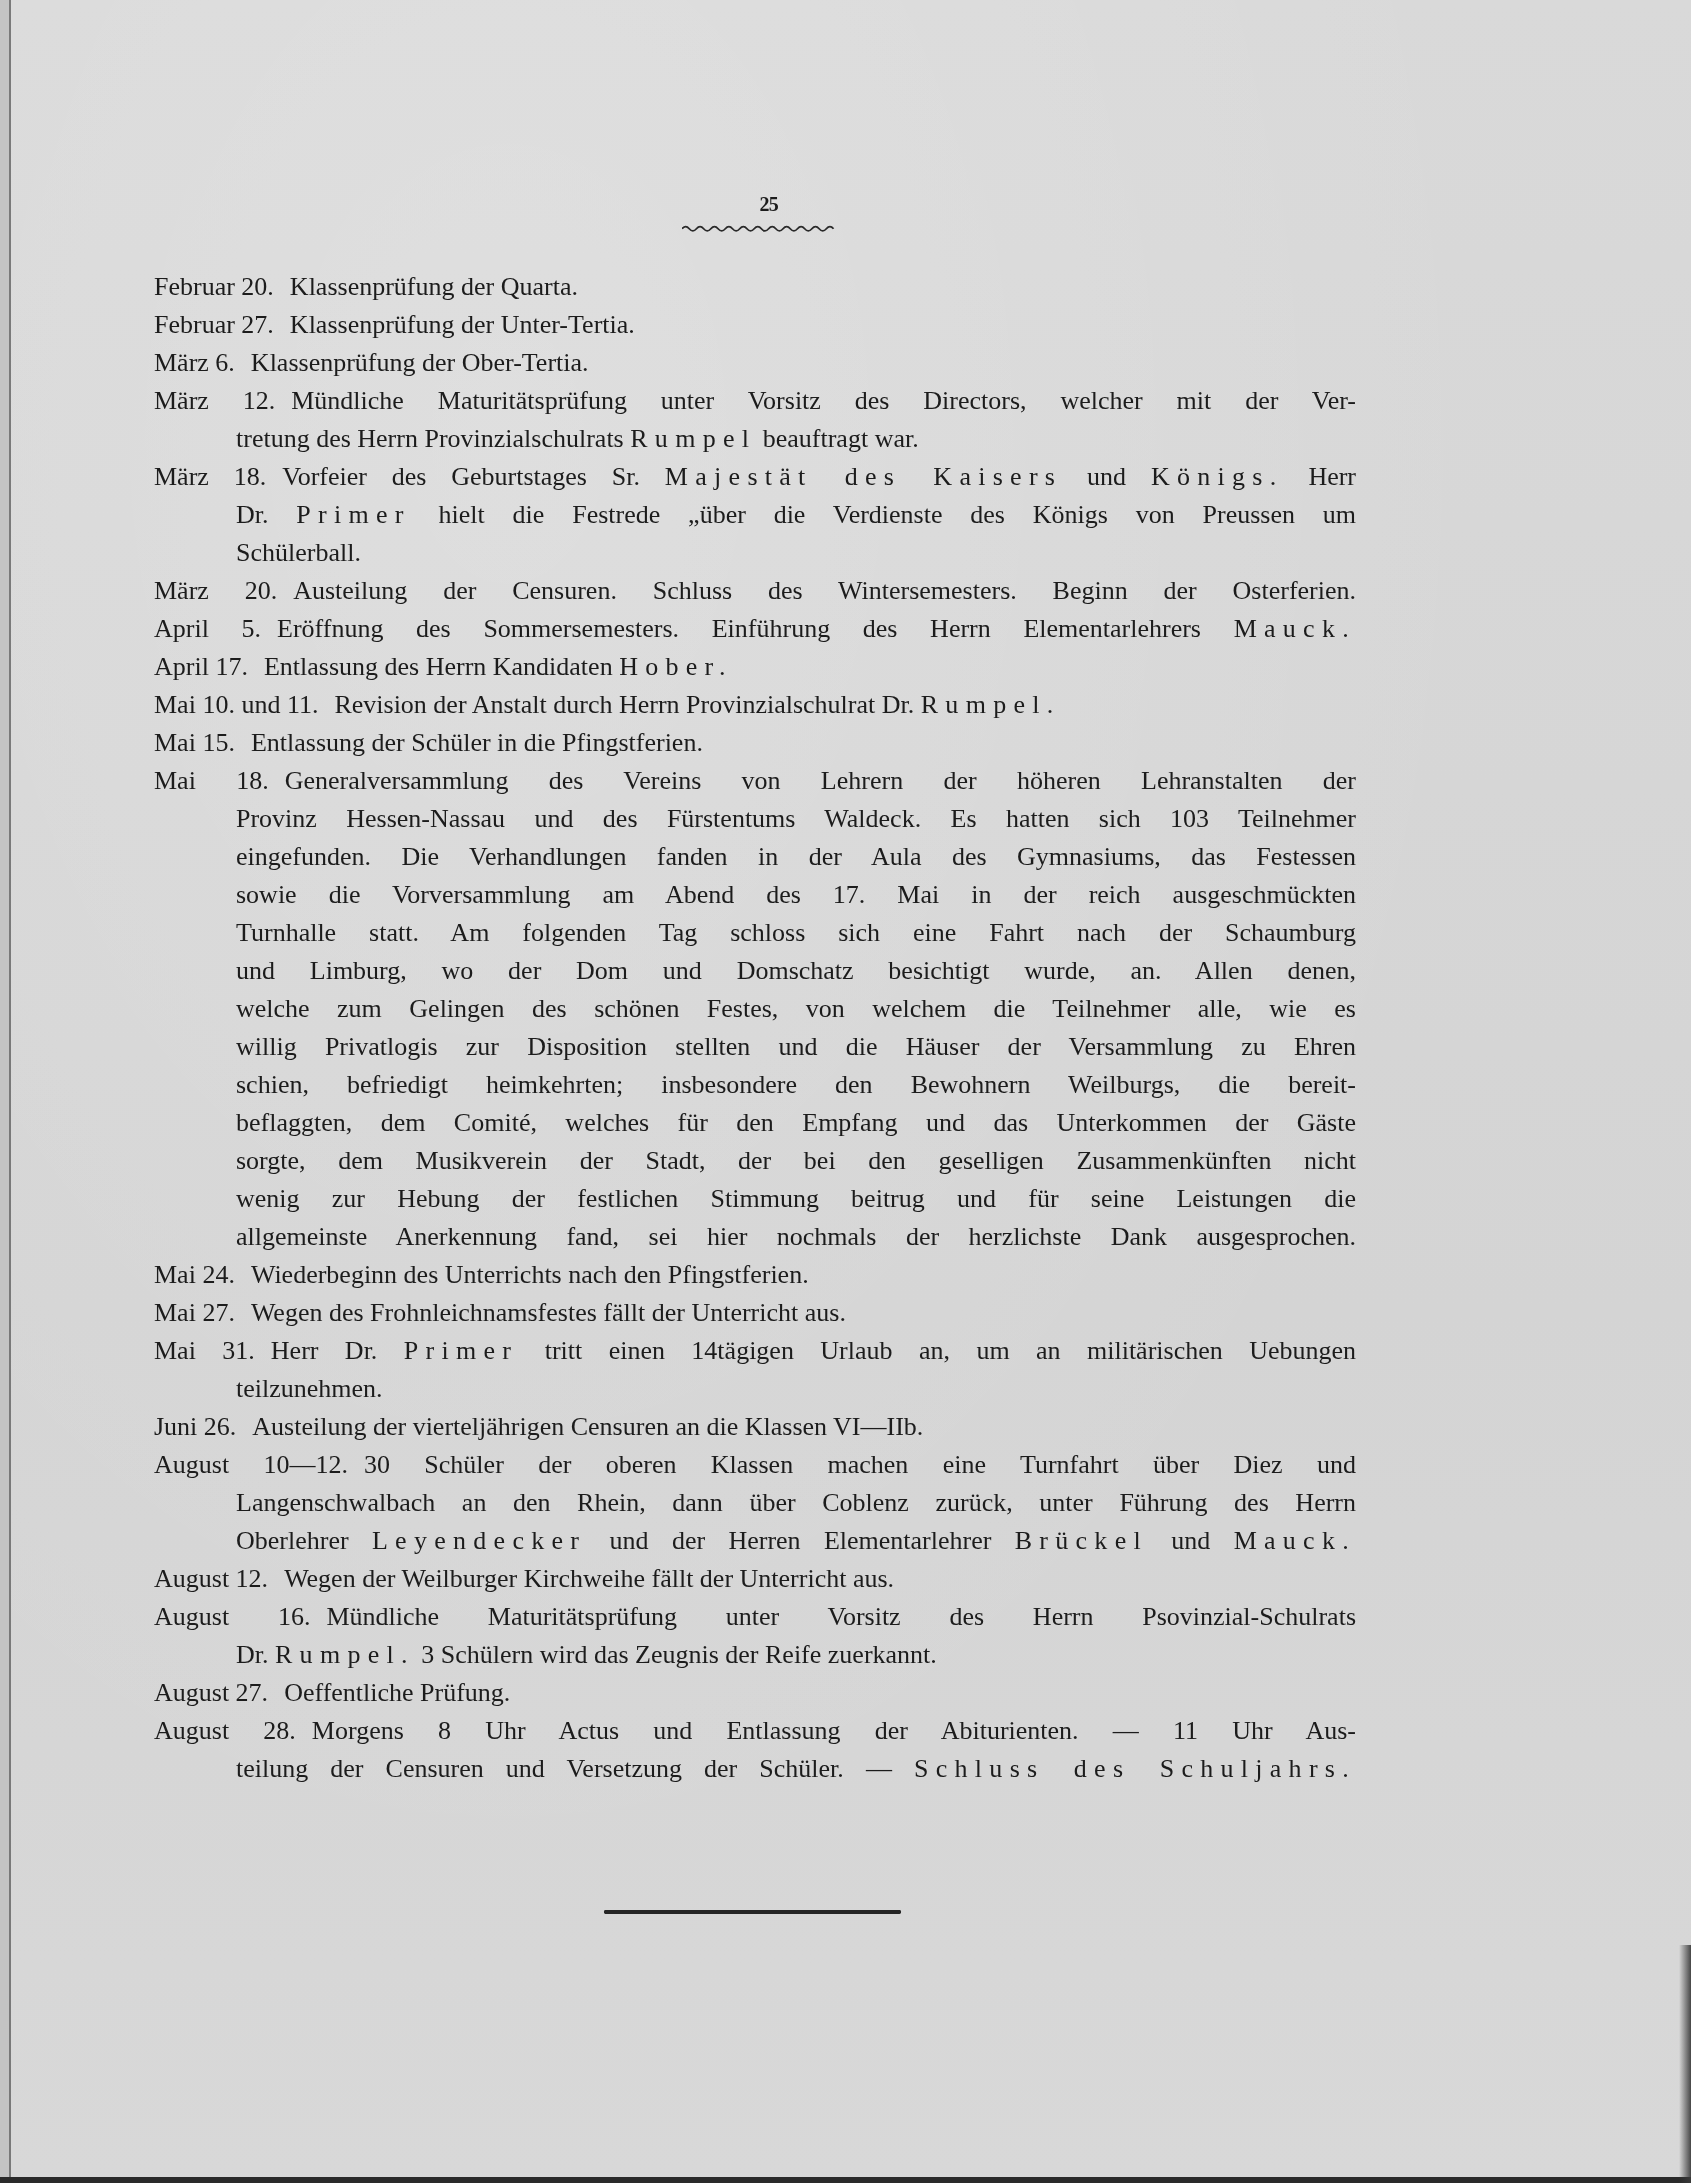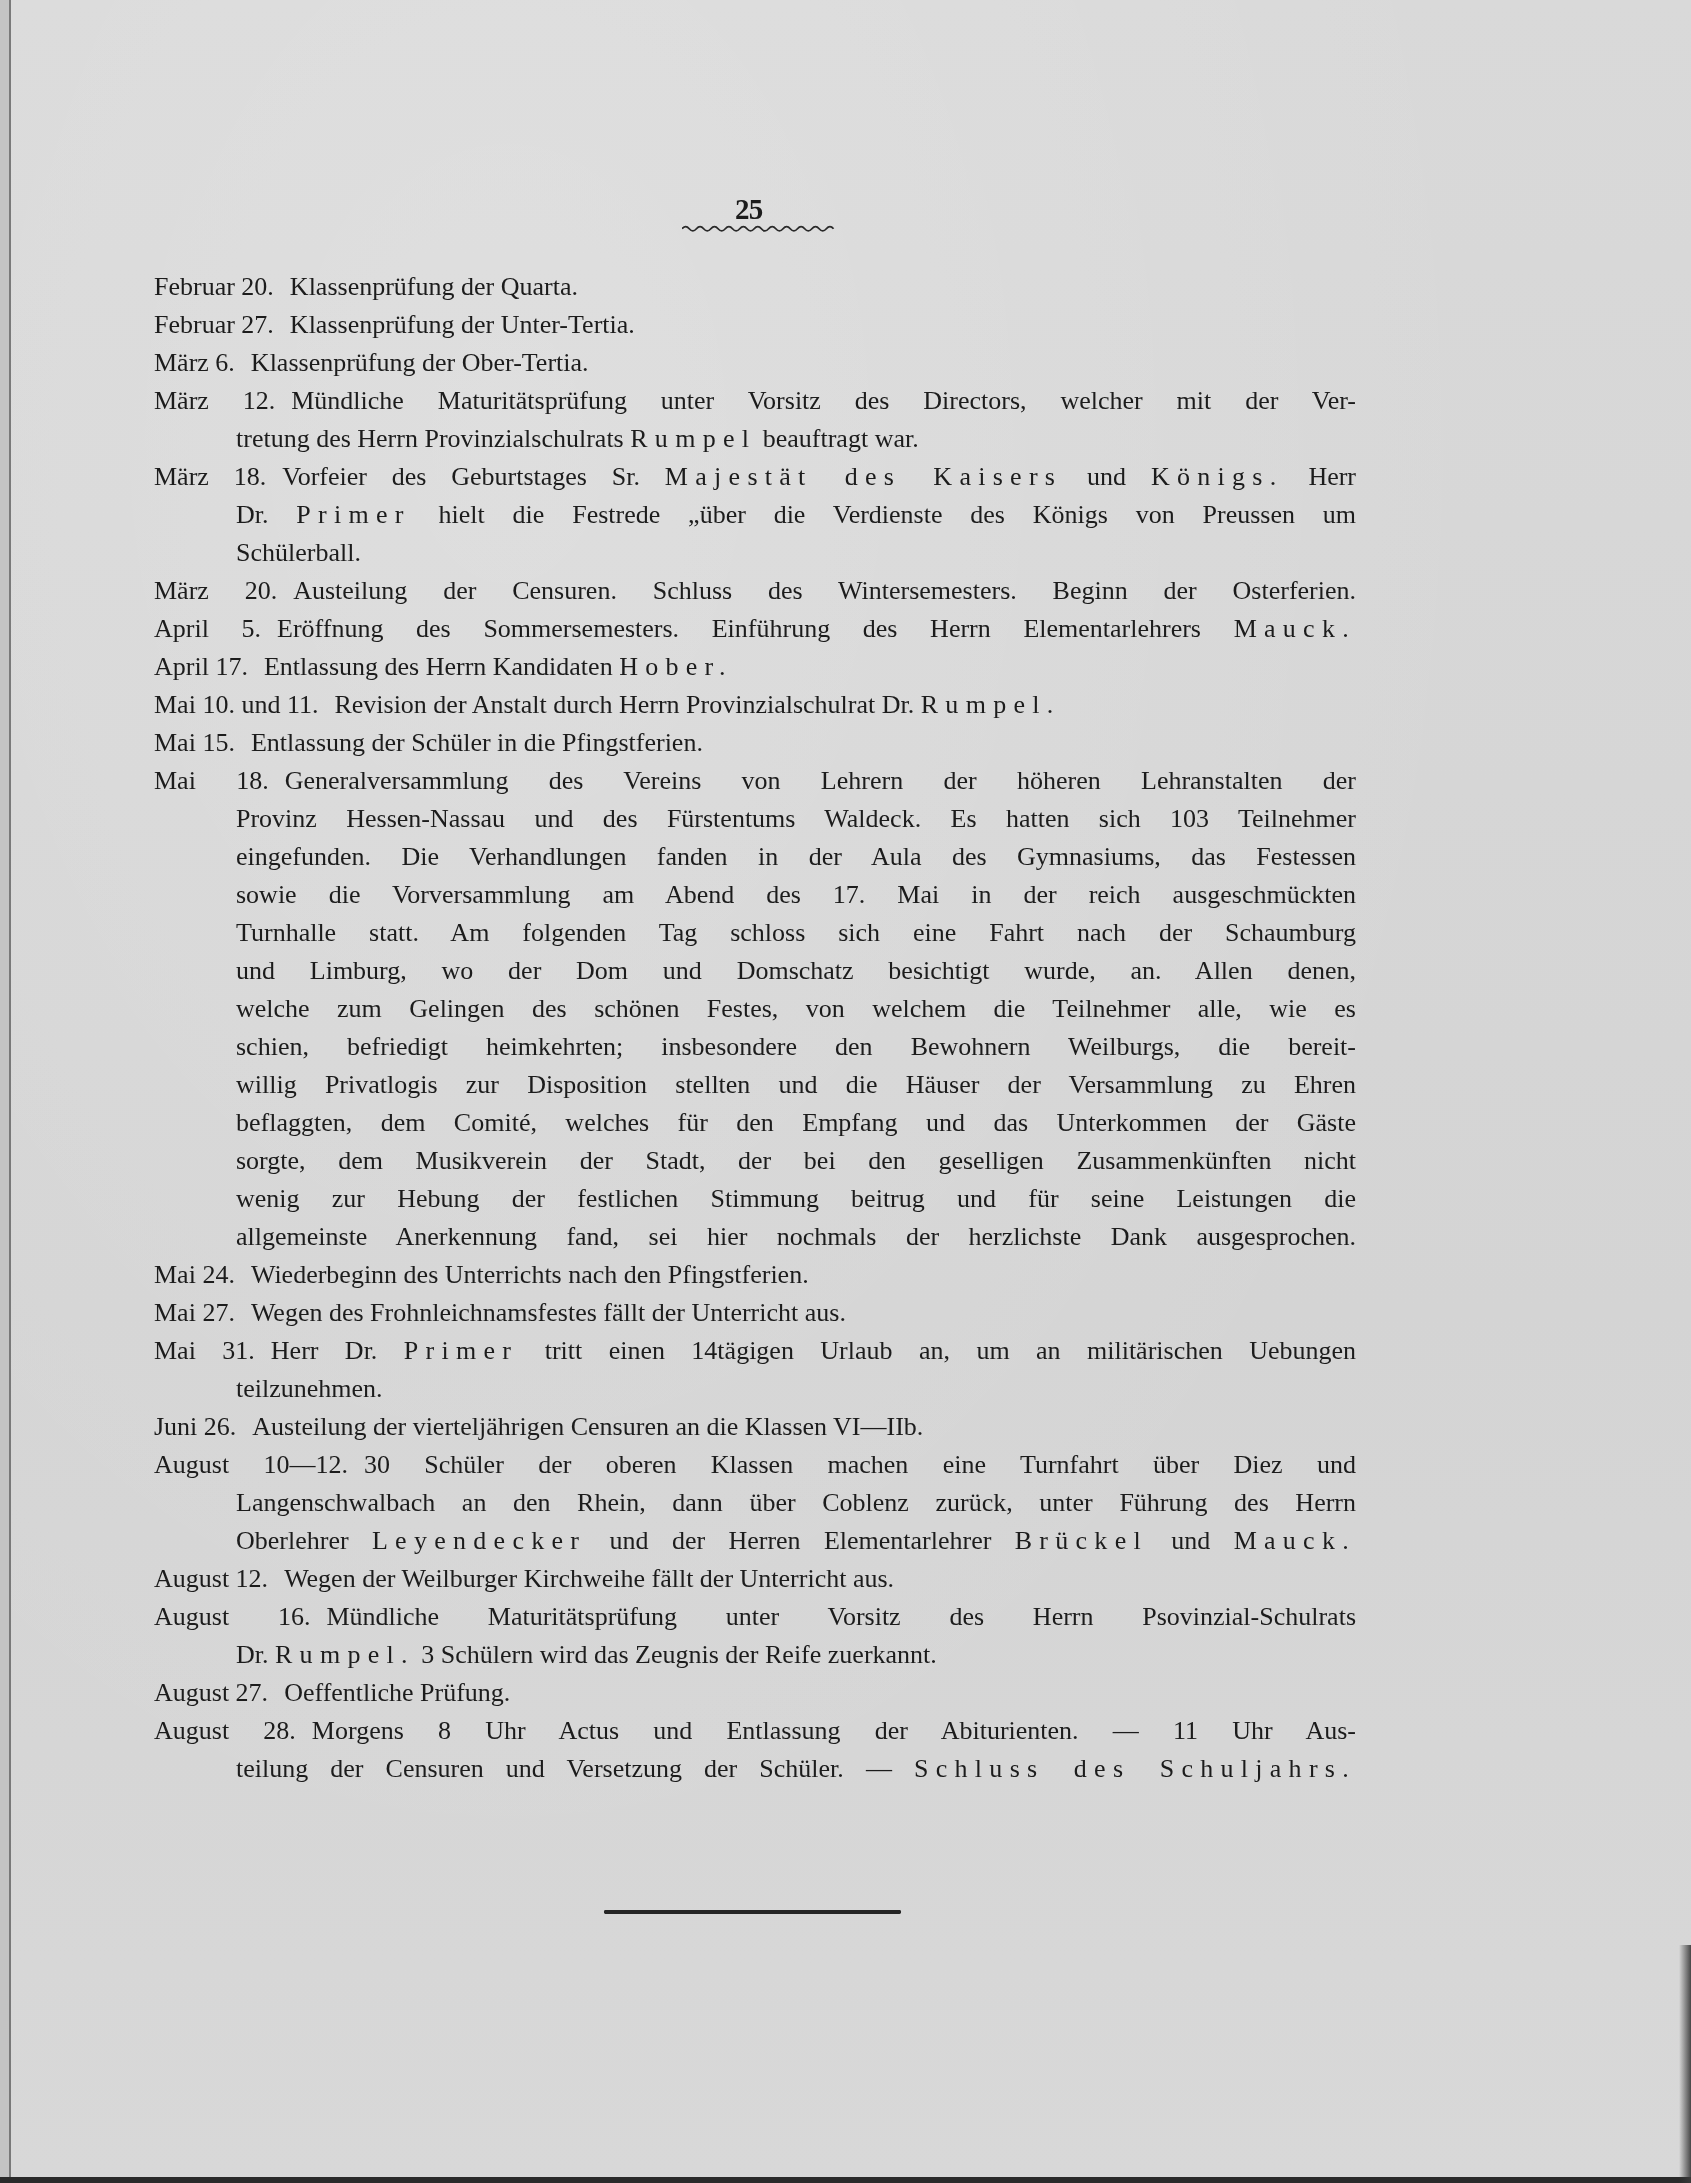--- a/index.html
+++ b/index.html
@@ -25,22 +25,22 @@
   }
   .bottom-shadow {
     position: absolute; left: 0; bottom: 0; width: 1692px; height: 5.8px;
     background: #2a2a2a;
   }
   .bottom-right-curl {
     position: absolute; right: 0; bottom: 0; width: 13px; height: 238px;
     background: linear-gradient(90deg, rgba(40,40,40,0) 0%, #3a3a3a 100%);
   }
   .page-number {
-    position: absolute; left: 735px; top: 193px; width: 43px; text-align: left;
-    font-size: 29px; font-weight: bold; letter-spacing: -0.7px;
+    position: absolute; left: 735px; top: 193px; width: 43px; text-align: right;
+    font-size: 20px; font-weight: bold; letter-spacing: -0.7px;
   }
   .page-wave {
     position: absolute; left: 682px; top: 223px; width: 153px; height: 11.5px;
   }
   .text-block {
     position: absolute; left: 154px; top: 268px; width: 1202px;
   }
   .line {
     position: relative;
     height: 38px; line-height: 38px;
@@ -85,22 +85,22 @@
     <div class="line last"><span class="date">April 17.</span><span>Entlassung des Herrn Kandidaten</span> <span class="spaced">Hober.</span></div>
     <div class="line last"><span class="date">Mai 10. und 11.</span><span>Revision der Anstalt durch Herrn Provinzialschulrat Dr.</span> <span class="spaced">Rumpel.</span></div>
     <div class="line last"><span class="date">Mai 15.</span><span>Entlassung der Schüler in die Pfingstferien.</span></div>
     <div class="line"><span class="date">Mai 18.</span><span>Generalversammlung des Vereins von Lehrern der höheren Lehranstalten der</span></div>
     <div class="line cont"><span>Provinz Hessen-Nassau und des Fürstentums Waldeck. Es hatten sich 103 Teilnehmer</span></div>
     <div class="line cont"><span>eingefunden. Die Verhandlungen fanden in der Aula des Gymnasiums, das Festessen</span></div>
     <div class="line cont"><span>sowie die Vorversammlung am Abend des 17. Mai in der reich ausgeschmückten</span></div>
     <div class="line cont"><span>Turnhalle statt. Am folgenden Tag schloss sich eine Fahrt nach der Schaumburg</span></div>
     <div class="line cont"><span>und Limburg, wo der Dom und Domschatz besichtigt wurde, an. Allen denen,</span></div>
     <div class="line cont"><span>welche zum Gelingen des schönen Festes, von welchem die Teilnehmer alle, wie es</span></div>
+    <div class="line cont"><span>willig Privatlogis zur Disposition stellten und die Häuser der Versammlung zu Ehren</span></div>
     <div class="line cont"><span>schien, befriedigt heimkehrten; insbesondere den Bewohnern Weilburgs, die bereit-</span></div>
-    <div class="line cont"><span>willig Privatlogis zur Disposition stellten und die Häuser der Versammlung zu Ehren</span></div>
     <div class="line cont"><span>beflaggten, dem Comité, welches für den Empfang und das Unterkommen der Gäste</span></div>
     <div class="line cont"><span>sorgte, dem Musikverein der Stadt, der bei den geselligen Zusammenkünften nicht</span></div>
     <div class="line cont"><span>wenig zur Hebung der festlichen Stimmung beitrug und für seine Leistungen die</span></div>
     <div class="line cont"><span>allgemeinste Anerkennung fand, sei hier nochmals der herzlichste Dank ausgesprochen.</span></div>
     <div class="line last"><span class="date">Mai 24.</span><span>Wiederbeginn des Unterrichts nach den Pfingstferien.</span></div>
     <div class="line last"><span class="date">Mai 27.</span><span>Wegen des Frohnleichnamsfestes fällt der Unterricht aus.</span></div>
     <div class="line"><span class="date">Mai 31.</span><span>Herr Dr.</span> <span class="spaced">Primer</span><span> tritt einen 14tägigen Urlaub an, um an militärischen Uebungen</span></div>
     <div class="line cont last"><span>teilzunehmen.</span></div>
     <div class="line last"><span class="date">Juni 26.</span><span>Austeilung der vierteljährigen Censuren an die Klassen VI—IIb.</span></div>
     <div class="line"><span class="date">August 10—12.</span><span>30 Schüler der oberen Klassen machen eine Turnfahrt über Diez und</span></div>

